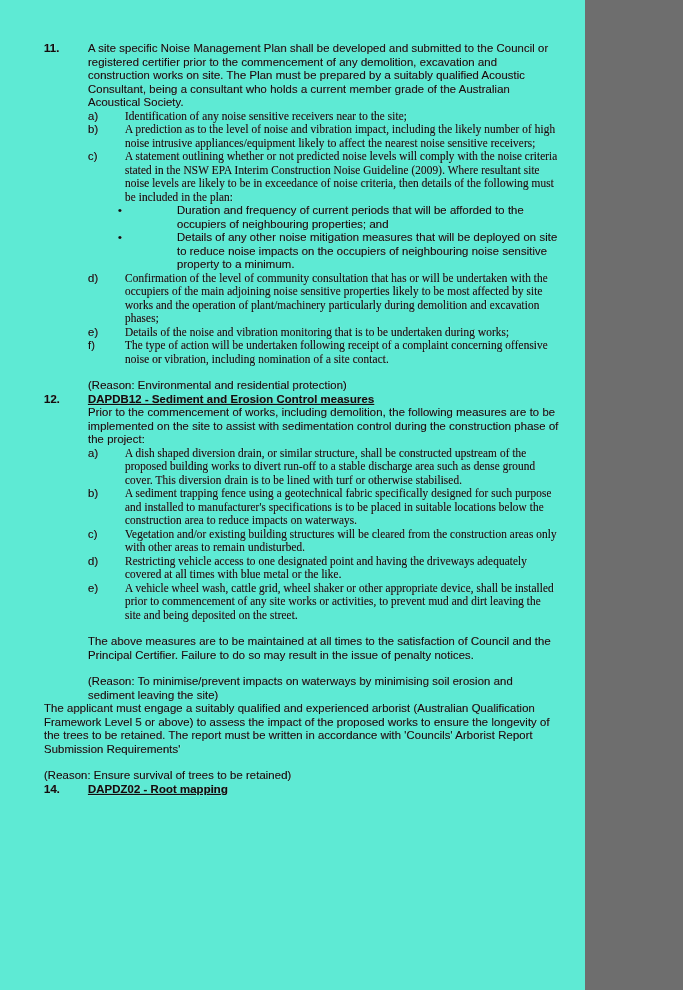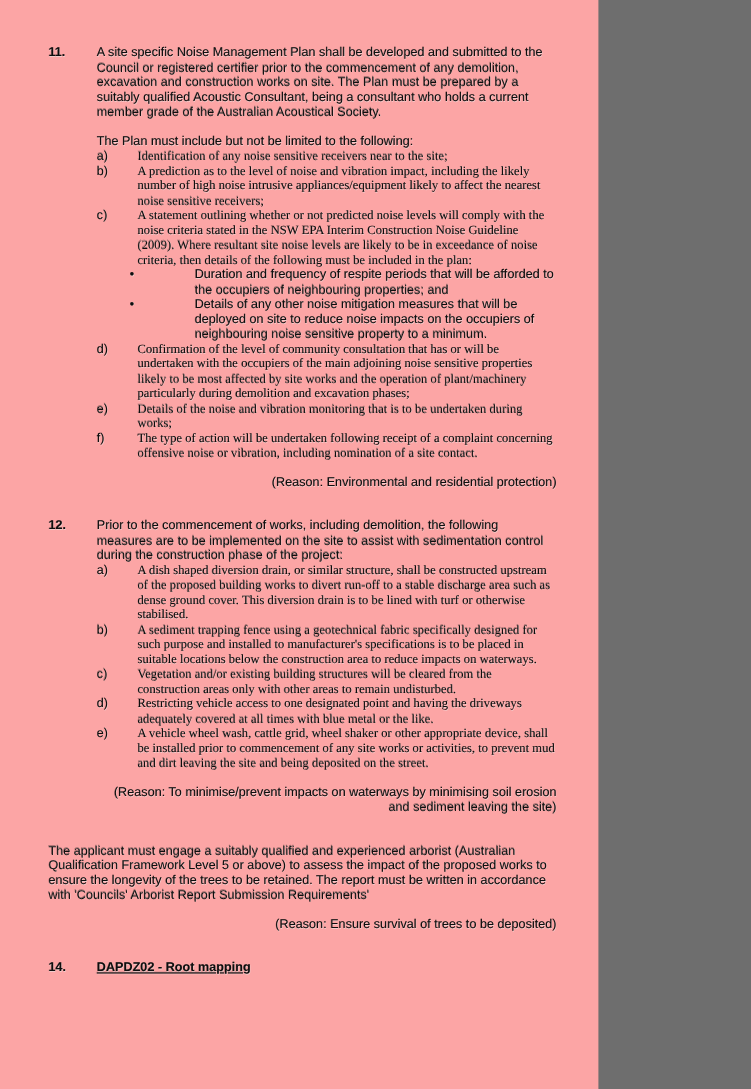--- a/index.html
+++ b/index.html
@@ -1,75 +1,74 @@
 <!DOCTYPE html>
 <html><head>
 <meta charset="utf-8">
 <style>
   html,body { margin:0; padding:0; }
   body { background:#6e6e6e; }
   .page {
     position:relative;
-    width:544px; height:990px;
-    background:#fca5a5;
+    width:585px; height:990px;
+    background:#5eead4;
     box-sizing:border-box;
-    padding:42px 38px 0 44px;
+    padding:42px 26px 0 44px;
     overflow:hidden;
     color:#0e0e0e;
     font-family:"Liberation Sans", sans-serif;
     font-size:11.5px;
     line-height:13.5px;
   }
   .scan {
     text-shadow: 0.4px 0.4px 0.5px rgba(235,235,235,0.55), -0.3px -0.3px 0.4px rgba(30,30,30,0.45);
     filter: blur(0.25px);
   }
-  .item { display:flex; margin-top:26px; }
+  .item { display:flex; }
   .item:first-child { margin-top:0; }
   .num { width:44px; flex:0 0 44px; font-weight:bold; }
   .content { flex:1 1 auto; min-width:0; }
   .title { font-weight:bold; text-decoration:underline; }
   .block-para { margin:13px 0 0 0; }
   .block-para.first { margin-top:0; }
-  .block-reason { margin:13px 0 0 0;text-align:right; }
+  .block-reason { margin:13px 0 0 0; }
   .letters { margin:0; }
   .sub { display:flex; }
   .sub-letter { width:37px; flex:0 0 37px; }
   .sub-text { flex:1 1 auto; min-width:0;font-family:Liberation Serif, serif; }
   .bullet-row { display:flex; margin-left:30px; }
   .bullet-marker { width:59px; flex:0 0 59px; }
   .bullet-text { flex:1 1 auto; min-width:0; }
   p { margin:0; }
 </style>
 </head>
 <body>
 
 <div class="page scan">
   <div id="conditions-root">
       <div class="item">
         <div class="num">11.</div>
         <div class="content">
           <p class="block-para first">A site specific Noise Management Plan shall be developed and submitted to the Council or registered certifier prior to the commencement of any demolition, excavation and construction works on site. The Plan must be prepared by a suitably qualified Acoustic Consultant, being a consultant who holds a current member grade of the Australian Acoustical Society.</p>
-          <p class="block-para">The Plan must include but not be limited to the following:</p>
           <div class="letters">
             <div class="sub">
               <span class="sub-letter">a)</span>
               <span class="sub-text">Identification of any noise sensitive receivers near to the site;</span>
             </div>
             <div class="sub">
               <span class="sub-letter">b)</span>
               <span class="sub-text">A prediction as to the level of noise and vibration impact, including the likely number of high noise intrusive appliances/equipment likely to affect the nearest noise sensitive receivers;</span>
             </div>
             <div class="sub">
               <span class="sub-letter">c)</span>
               <span class="sub-text">A statement outlining whether or not predicted noise levels will comply with the noise criteria stated in the NSW EPA Interim Construction Noise Guideline (2009). Where resultant site noise levels are likely to be in exceedance of noise criteria, then details of the following must be included in the plan:</span>
             </div>
             <div class="bullet-row">
               <span class="bullet-marker">•</span>
-              <span class="bullet-text">Duration and frequency of respite periods that will be afforded to the occupiers of neighbouring properties; and</span>
+              <span class="bullet-text">Duration and frequency of current periods that will be afforded to the occupiers of neighbouring properties; and</span>
             </div>
             <div class="bullet-row">
               <span class="bullet-marker">•</span>
               <span class="bullet-text">Details of any other noise mitigation measures that will be deployed on site to reduce noise impacts on the occupiers of neighbouring noise sensitive property to a minimum.</span>
             </div>
             <div class="sub">
               <span class="sub-letter">d)</span>
               <span class="sub-text">Confirmation of the level of community consultation that has or will be undertaken with the occupiers of the main adjoining noise sensitive properties likely to be most affected by site works and the operation of plant/machinery particularly during demolition and excavation phases;</span>
             </div>
             <div class="sub">
@@ -80,20 +79,21 @@
               <span class="sub-letter">f)</span>
               <span class="sub-text">The type of action will be undertaken following receipt of a complaint concerning offensive noise or vibration, including nomination of a site contact.</span>
             </div>
           </div>
           <p class="block-reason">(Reason: Environmental and residential protection)</p>
         </div>
       </div>
       <div class="item">
         <div class="num">12.</div>
         <div class="content">
+          <div class="title">DAPDB12 - Sediment and Erosion Control measures</div>
           <p class="block-para first">Prior to the commencement of works, including demolition, the following measures are to be implemented on the site to assist with sedimentation control during the construction phase of the project:</p>
           <div class="letters">
             <div class="sub">
               <span class="sub-letter">a)</span>
               <span class="sub-text">A dish shaped diversion drain, or similar structure, shall be constructed upstream of the proposed building works to divert run-off to a stable discharge area such as dense ground cover.  This diversion drain is to be lined with turf or otherwise stabilised.</span>
             </div>
             <div class="sub">
               <span class="sub-letter">b)</span>
               <span class="sub-text">A sediment trapping fence using a geotechnical fabric specifically designed for such purpose and installed to manufacturer's specifications is to be placed in suitable locations below the construction area to reduce impacts on waterways.</span>
             </div>
@@ -103,27 +103,28 @@
             </div>
             <div class="sub">
               <span class="sub-letter">d)</span>
               <span class="sub-text">Restricting vehicle access to one designated point and having the driveways adequately covered at all times with blue metal or the like.</span>
             </div>
             <div class="sub">
               <span class="sub-letter">e)</span>
               <span class="sub-text">A vehicle wheel wash, cattle grid, wheel shaker or other appropriate device, shall be installed prior to commencement of any site works or activities, to prevent mud and dirt leaving the site and being deposited on the street.</span>
             </div>
           </div>
+          <p class="block-para">The above measures are to be maintained at all times to the satisfaction of Council and the Principal Certifier. Failure to do so may result in the issue of penalty notices.</p>
           <p class="block-reason">(Reason: To minimise/prevent impacts on waterways by minimising soil erosion and sediment leaving the site)</p>
         </div>
       </div>
       <div class="item">
         <div class="content">
           <p class="block-para first">The applicant must engage a suitably qualified and experienced arborist (Australian Qualification Framework Level 5 or above) to assess the impact of the proposed works to ensure the longevity of the trees to be retained. The report must be written in accordance with 'Councils' Arborist Report Submission Requirements'</p>
-          <p class="block-reason">(Reason: Ensure survival of trees to be deposited)</p>
+          <p class="block-reason">(Reason: Ensure survival of trees to be retained)</p>
         </div>
       </div>
       <div class="item">
         <div class="num">14.</div>
         <div class="content">
           <div class="title">DAPDZ02 - Root mapping</div>
         </div>
       </div>
     </div>
 </div>

